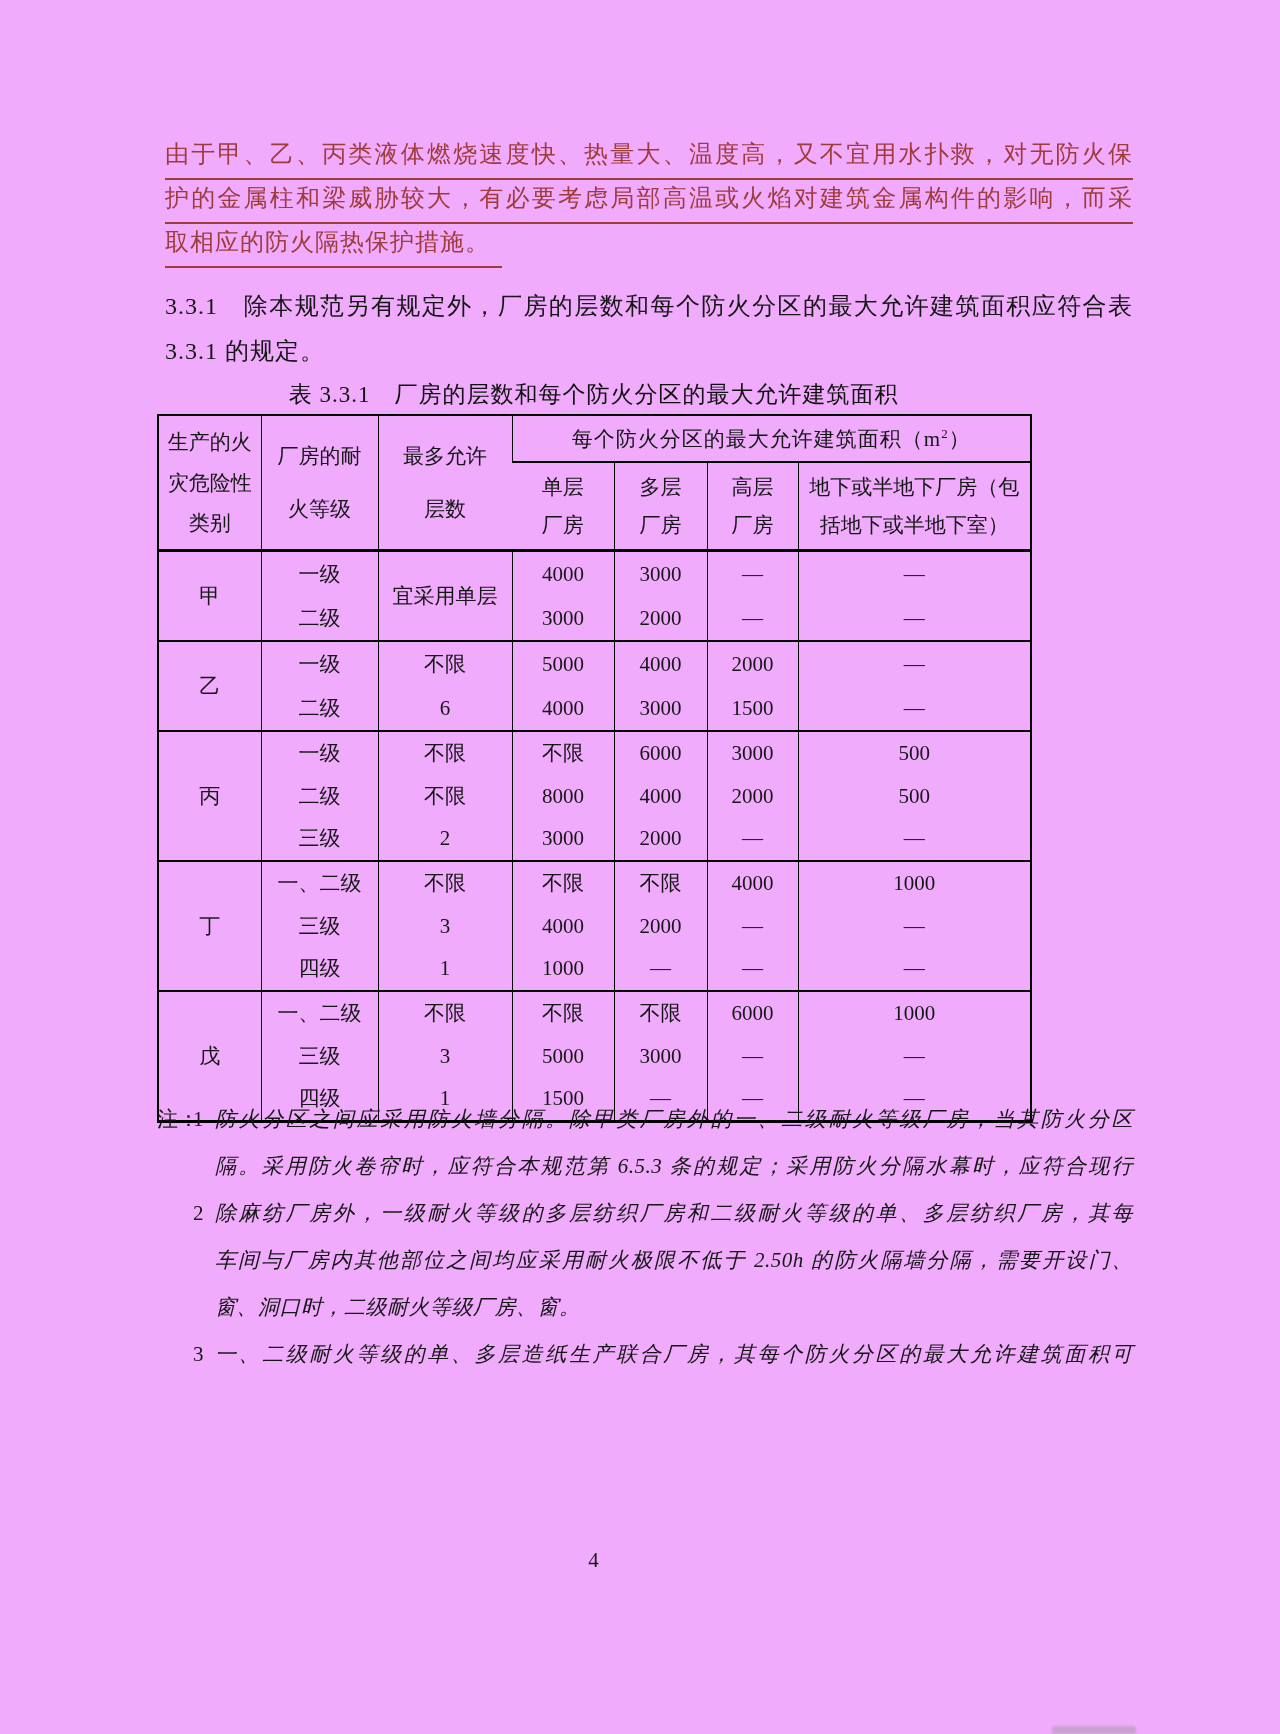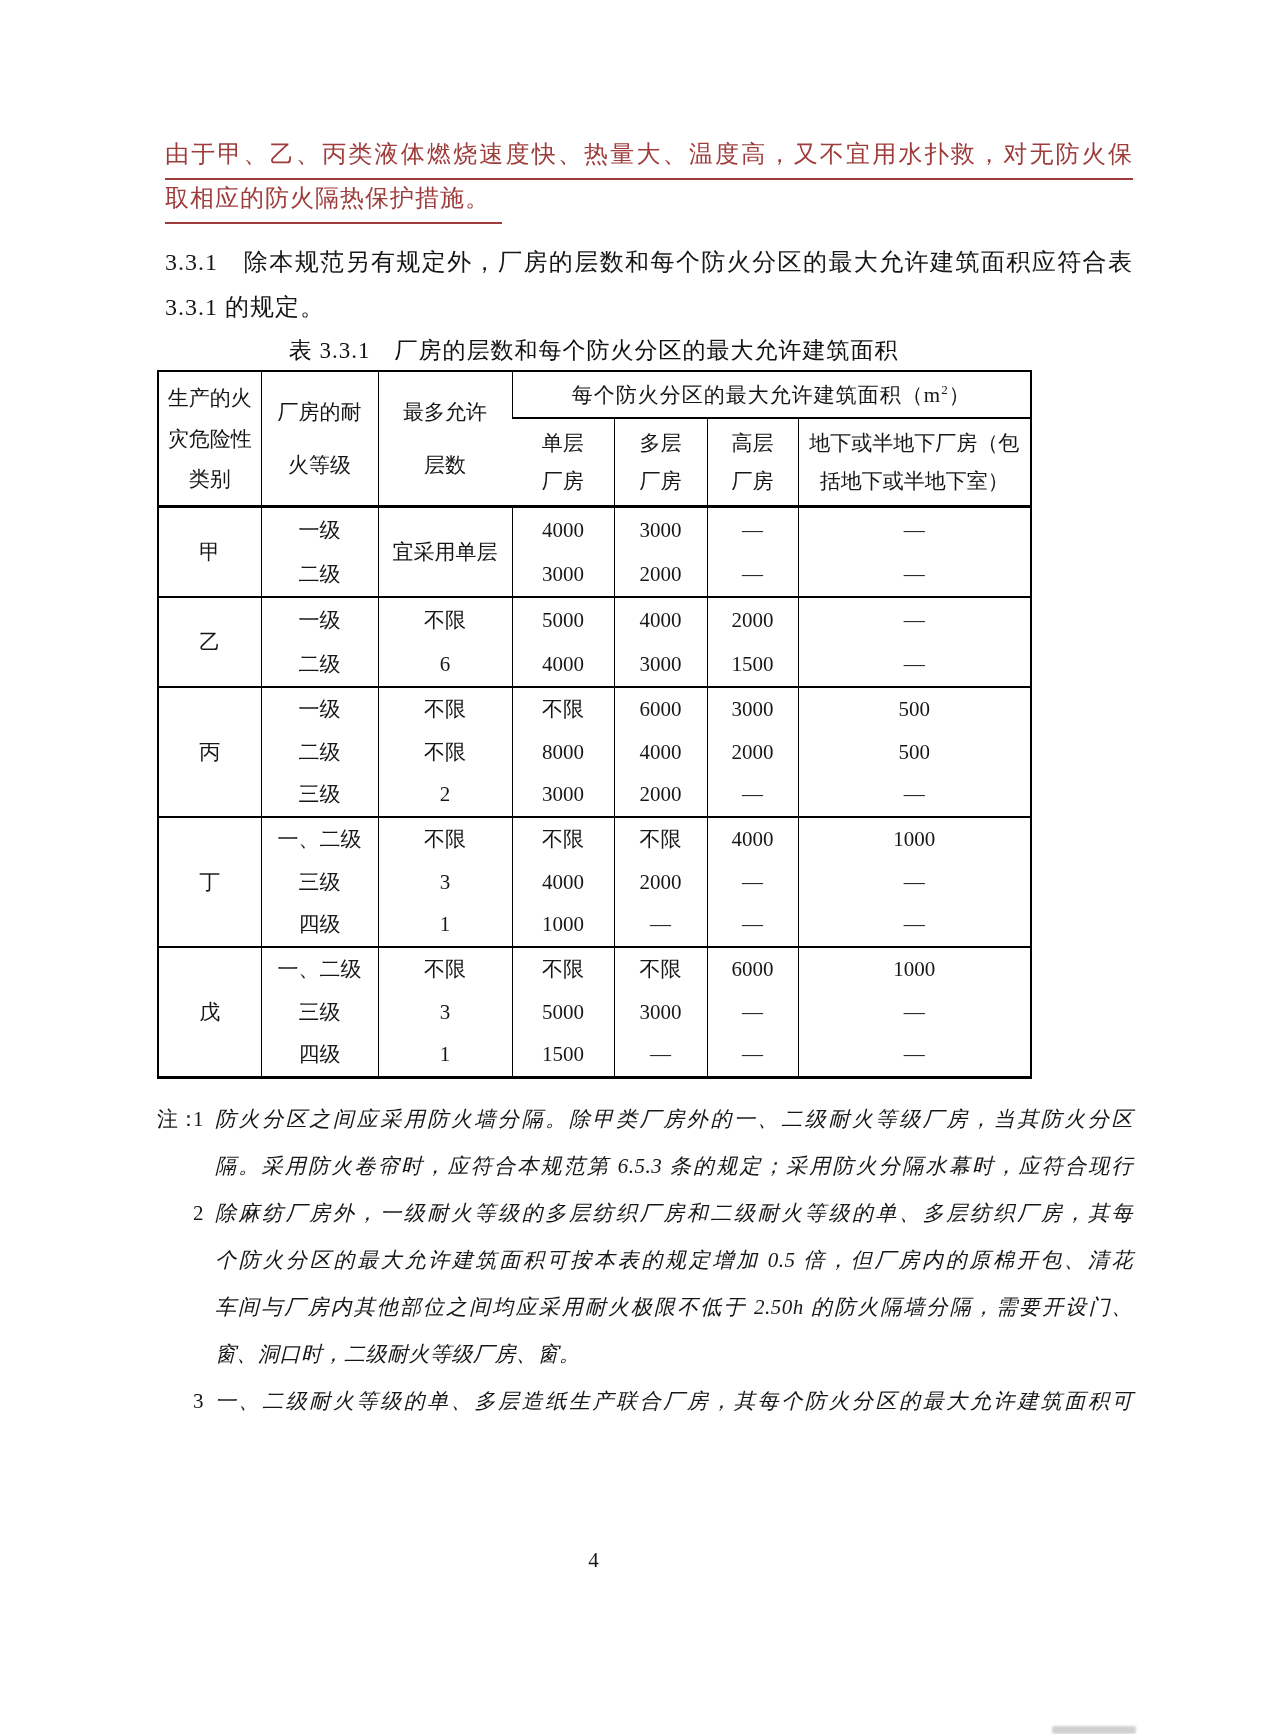--- a/index.html
+++ b/index.html
@@ -1,20 +1,20 @@
 <!DOCTYPE html>
 <html><head>
 <meta charset="utf-8">
 <style>
   html,body{margin:0;padding:0;background:#888;}
   .page{
     position:relative;
     width:1280px;height:1734px;
     margin:0 auto;
-    background:#ffffff;
+    background:#f0abfc;
     font-family:"Liberation Serif","DejaVu Serif",serif;
     color:#111;
     overflow:hidden;
   }
   .content{position:absolute;left:165px;top:138px;width:968px;}
 
   
   .red-para{color:#9e3b3b;font-size:24px;letter-spacing:1px;}
   .red-line{
     display:block;
@@ -91,20 +91,21 @@
   }
 </style>
 </head>
 <body>
 
 <div class="page">
   <div class="content">
 
     <div class="red-para">
       <span class="red-line">由于甲、乙、丙类液体燃烧速度快、热量大、温度高，又不宜用水扑救，对无防火保</span>
+      <span class="red-line">护的金属柱和梁威胁较大，有必要考虑局部高温或火焰对建筑金属构件的影响，而采</span>
       <span class="red-line last">取相应的防火隔热保护措施。</span>
     </div>
 
     <div class="clause">
       <div class="cl-line fill">3.3.1　除本规范另有规定外，厂房的层数和每个防火分区的最大允许建筑面积应符合表</div>
       <div class="cl-line">3.3.1 的规定。</div>
     </div>
 
     <div class="tbl-title">表 3.3.1　厂房的层数和每个防火分区的最大允许建筑面积</div>
 
@@ -349,21 +350,20 @@
       <div class="note-body">
         <div class="note-line fill">防火分区之间应采用防火墙分隔。除甲类厂房外的一、二级耐火等级厂房，当其防火分区</div>
         <div class="note-line fill">隔。采用防火卷帘时，应符合本规范第 6.5.3 条的规定；采用防火分隔水幕时，应符合现行</div>
       </div>
     </div>
     <div class="note">
       <div class="note-label"></div>
       <div class="note-num">2</div>
       <div class="note-body">
         <div class="note-line fill">除麻纺厂房外，一级耐火等级的多层纺织厂房和二级耐火等级的单、多层纺织厂房，其每</div>
-        <div class="note-line fill">个防火分区的最大允许建筑面积可按本表的规定增加 0.5 倍，但厂房内的原棉开包、清花</div>
         <div class="note-line fill">车间与厂房内其他部位之间均应采用耐火极限不低于 2.50h 的防火隔墙分隔，需要开设门、</div>
         <div class="note-line">窗、洞口时，二级耐火等级厂房、窗。</div>
       </div>
     </div>
     <div class="note">
       <div class="note-label"></div>
       <div class="note-num">3</div>
       <div class="note-body">
         <div class="note-line fill">一、二级耐火等级的单、多层造纸生产联合厂房，其每个防火分区的最大允许建筑面积可</div>
       </div>

